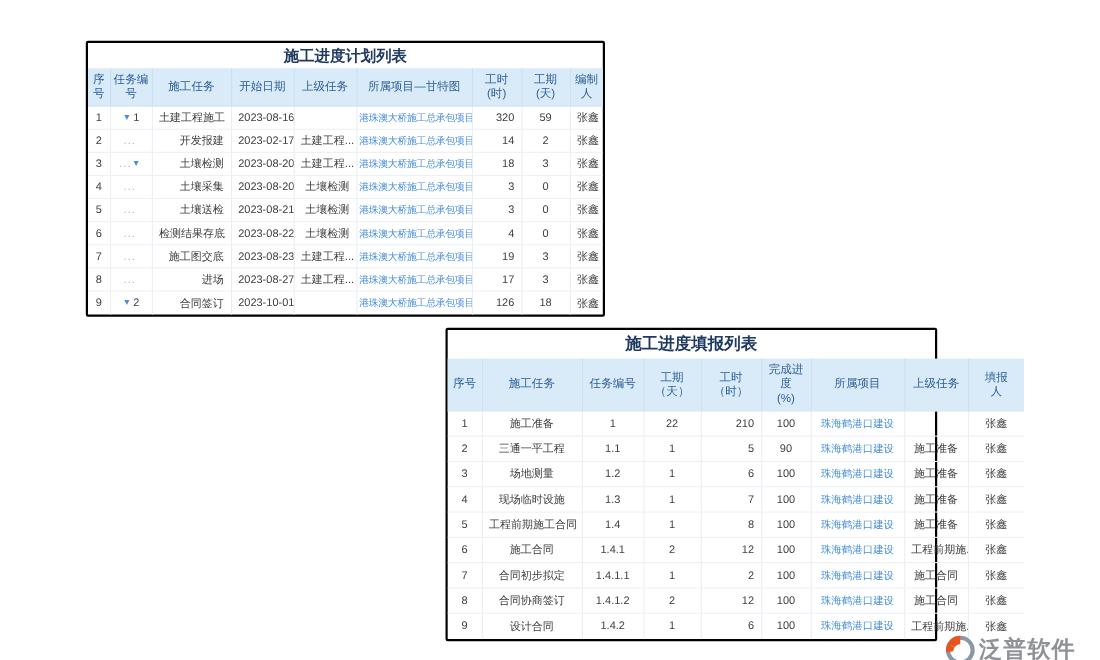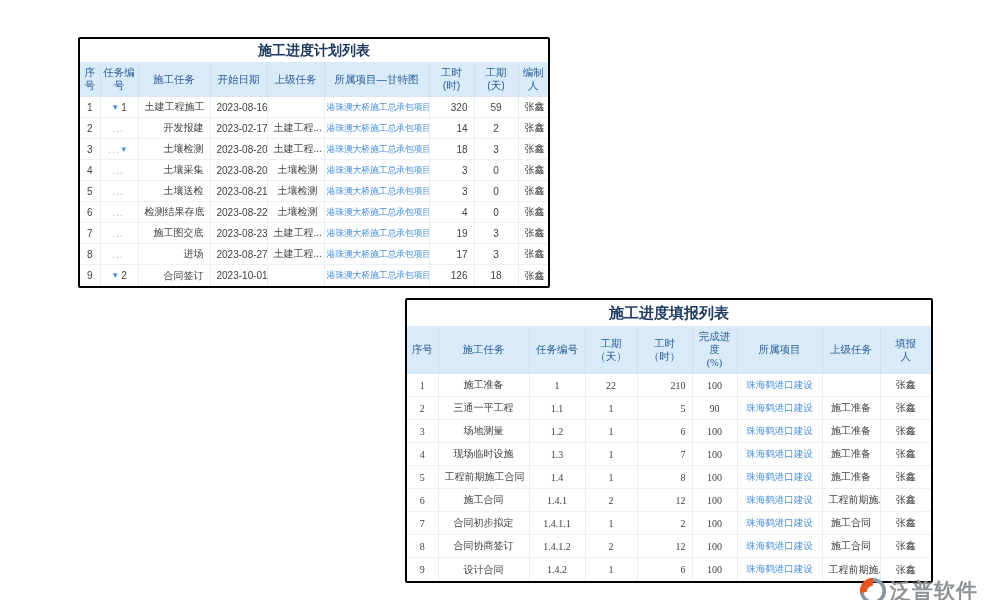--- a/index.html
+++ b/index.html
@@ -10,21 +10,21 @@
     font-family: "Liberation Sans", sans-serif;
     overflow: hidden;
   }
   .panel {
     position: absolute;
     background: #ffffff;
     border: 2px solid #000000;
     border-radius: 2px;
   }
   #plan-panel  { left: 78px;  top: 37px;  width: 472px; }
-  #report-panel{ left: 405px; top: 298px; width: 528px; font-family: Liberation Serif, serif; }
+  #report-panel{ left: 405px; top: 298px; width: 447px; }
   .panel-title {
     text-align: center;
     font-weight: bold;
     color: #1f3a60;
   }
   #plan-panel .panel-title   { font-size: 14px; line-height: 23px; height: 23px; }
   #report-panel .panel-title { font-size: 15px; line-height: 26px; height: 26px; }
 
   table { width: 100%; border-collapse: collapse; table-layout: fixed; }
   th {

